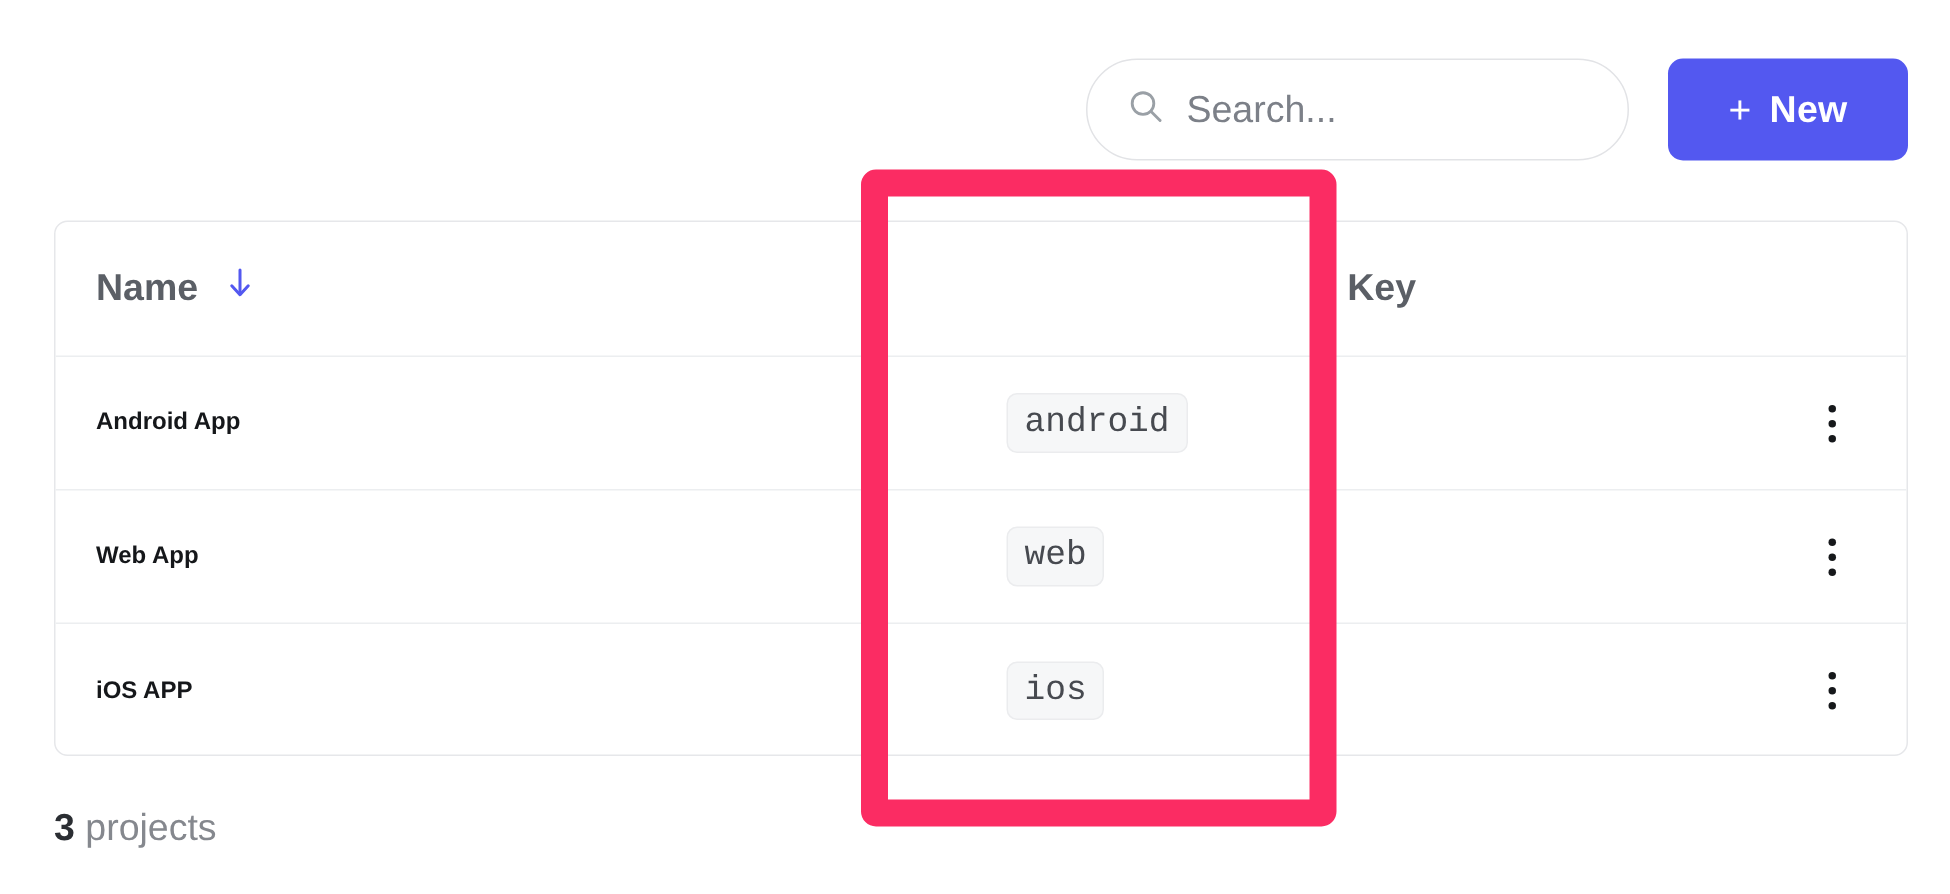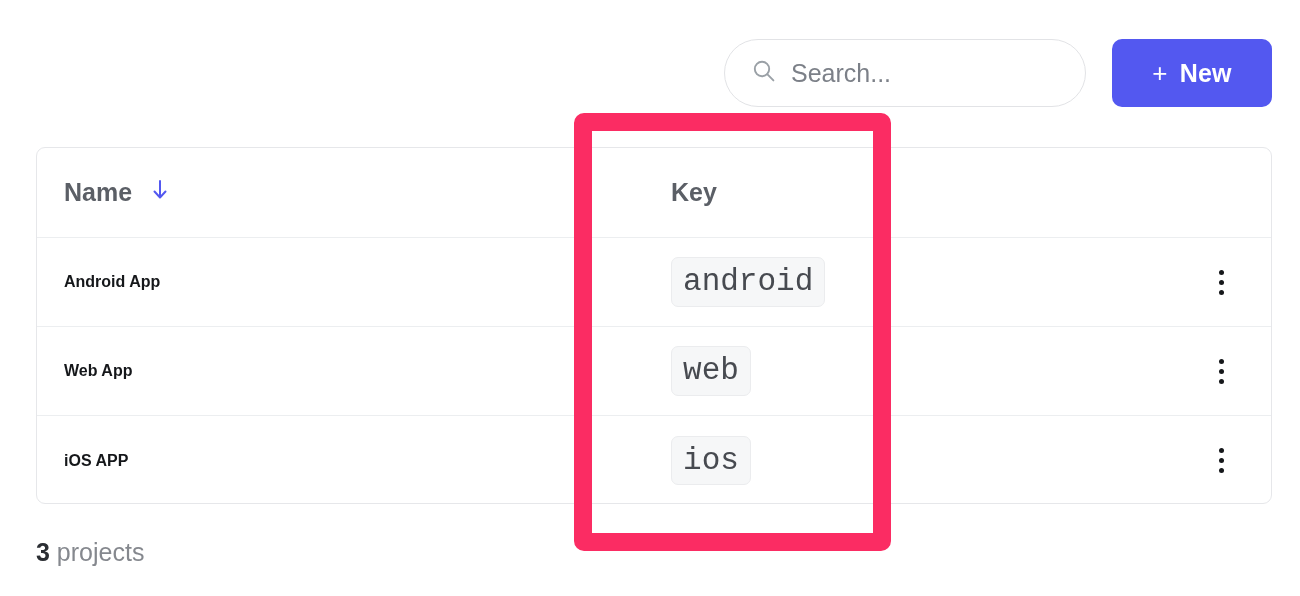--- a/index.html
+++ b/index.html
@@ -98,21 +98,21 @@
   }
   .th {
     font-size: 25px;
     font-weight: 700;
     color: #5b5f66;
     display: flex;
     align-items: center;
     gap: 18px;
   }
   .col-name { width: 573px; padding-left: 27px; box-sizing: border-box; }
-  .col-key  { width: 563px; padding-left: 62px; box-sizing: border-box; }
+  .col-key  { width: 563px; padding-left: 62px; box-sizing: border-box; justify-content: center; }
   .col-menu { width: 100px; display: flex; justify-content: center; }
 
   .sort-arrow { display: block; }
 
   .trow {
     height: 89px;
     display: flex;
     align-items: center;
     border-bottom: 1px solid #eceef0;
     box-sizing: border-box;
@@ -128,21 +128,21 @@
     color: #15171a;
   }
   .cell-key {
     width: 563px;
     padding-left: 62px;
     box-sizing: border-box;
   }
   .key-badge {
     display: inline-block;
     font-family: "Liberation Mono", monospace;
-    font-size: 31px;
+    font-size: 23px;
     color: #474a50;
     background: #f6f7f8;
     border: 1px solid #ebecee;
     border-radius: 7px;
     padding: 5px 11px;
     line-height: 1.2;
   }
   .cell-menu {
     width: 100px;
     display: flex;

